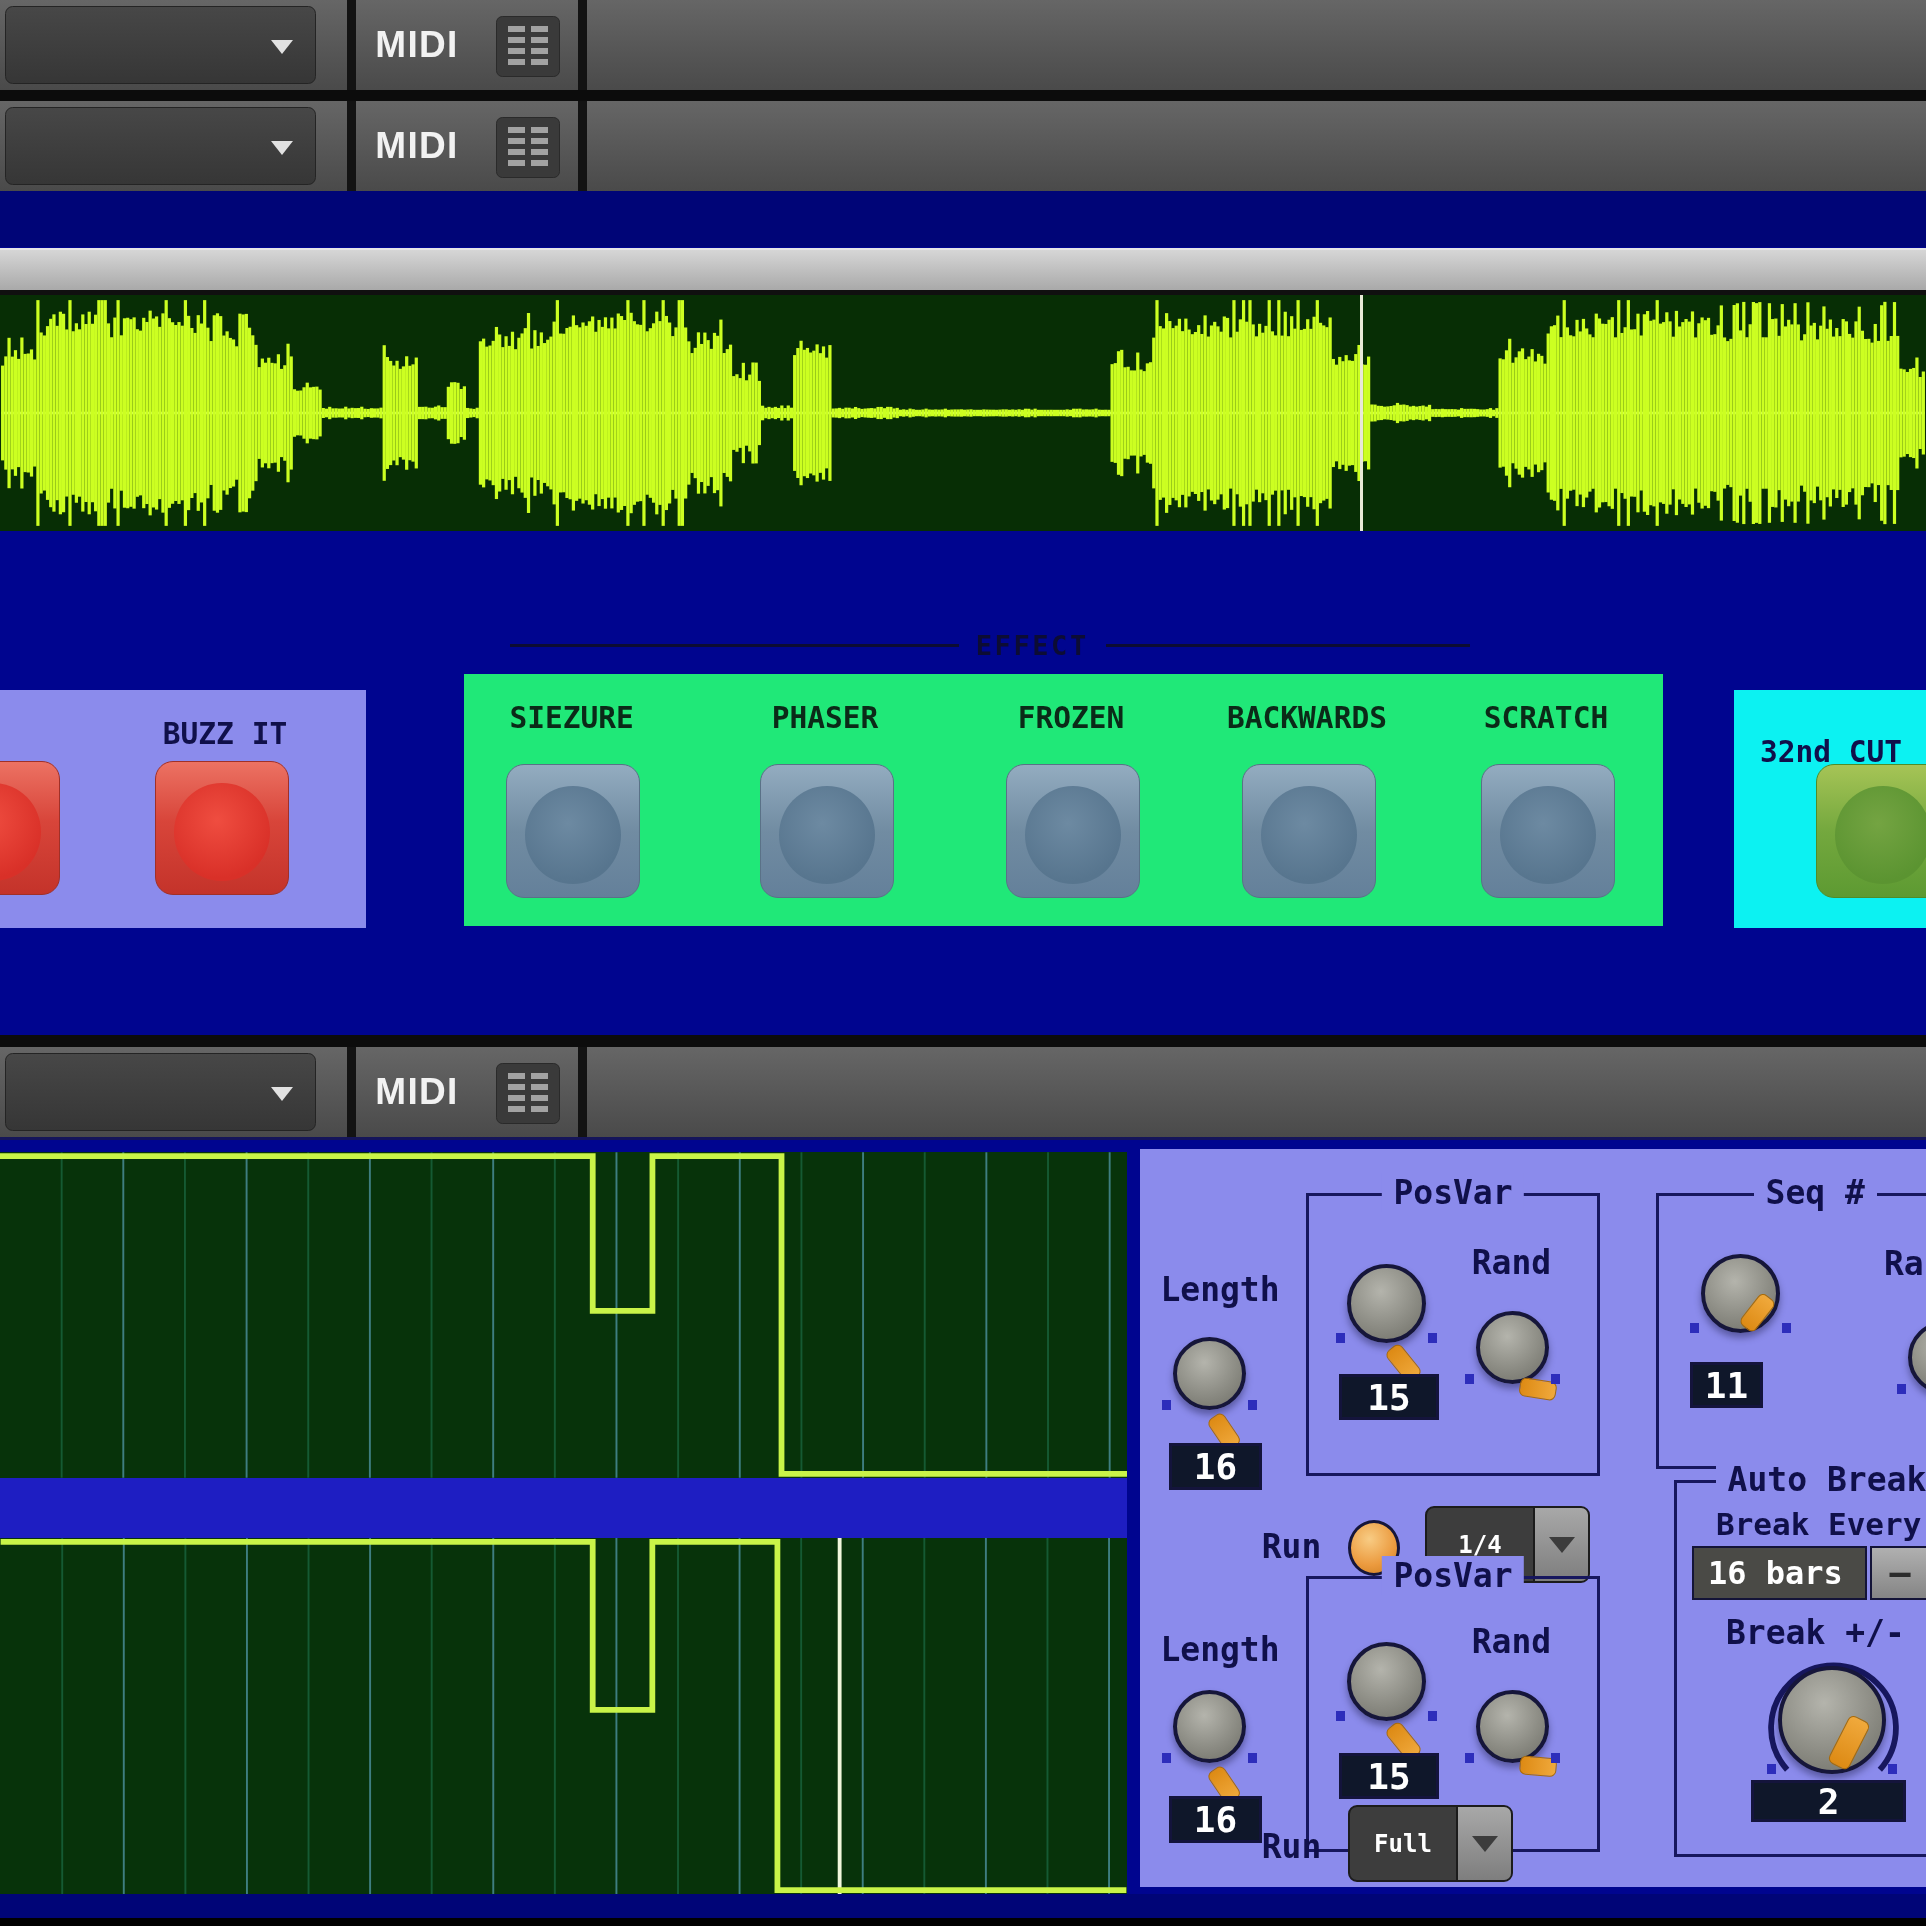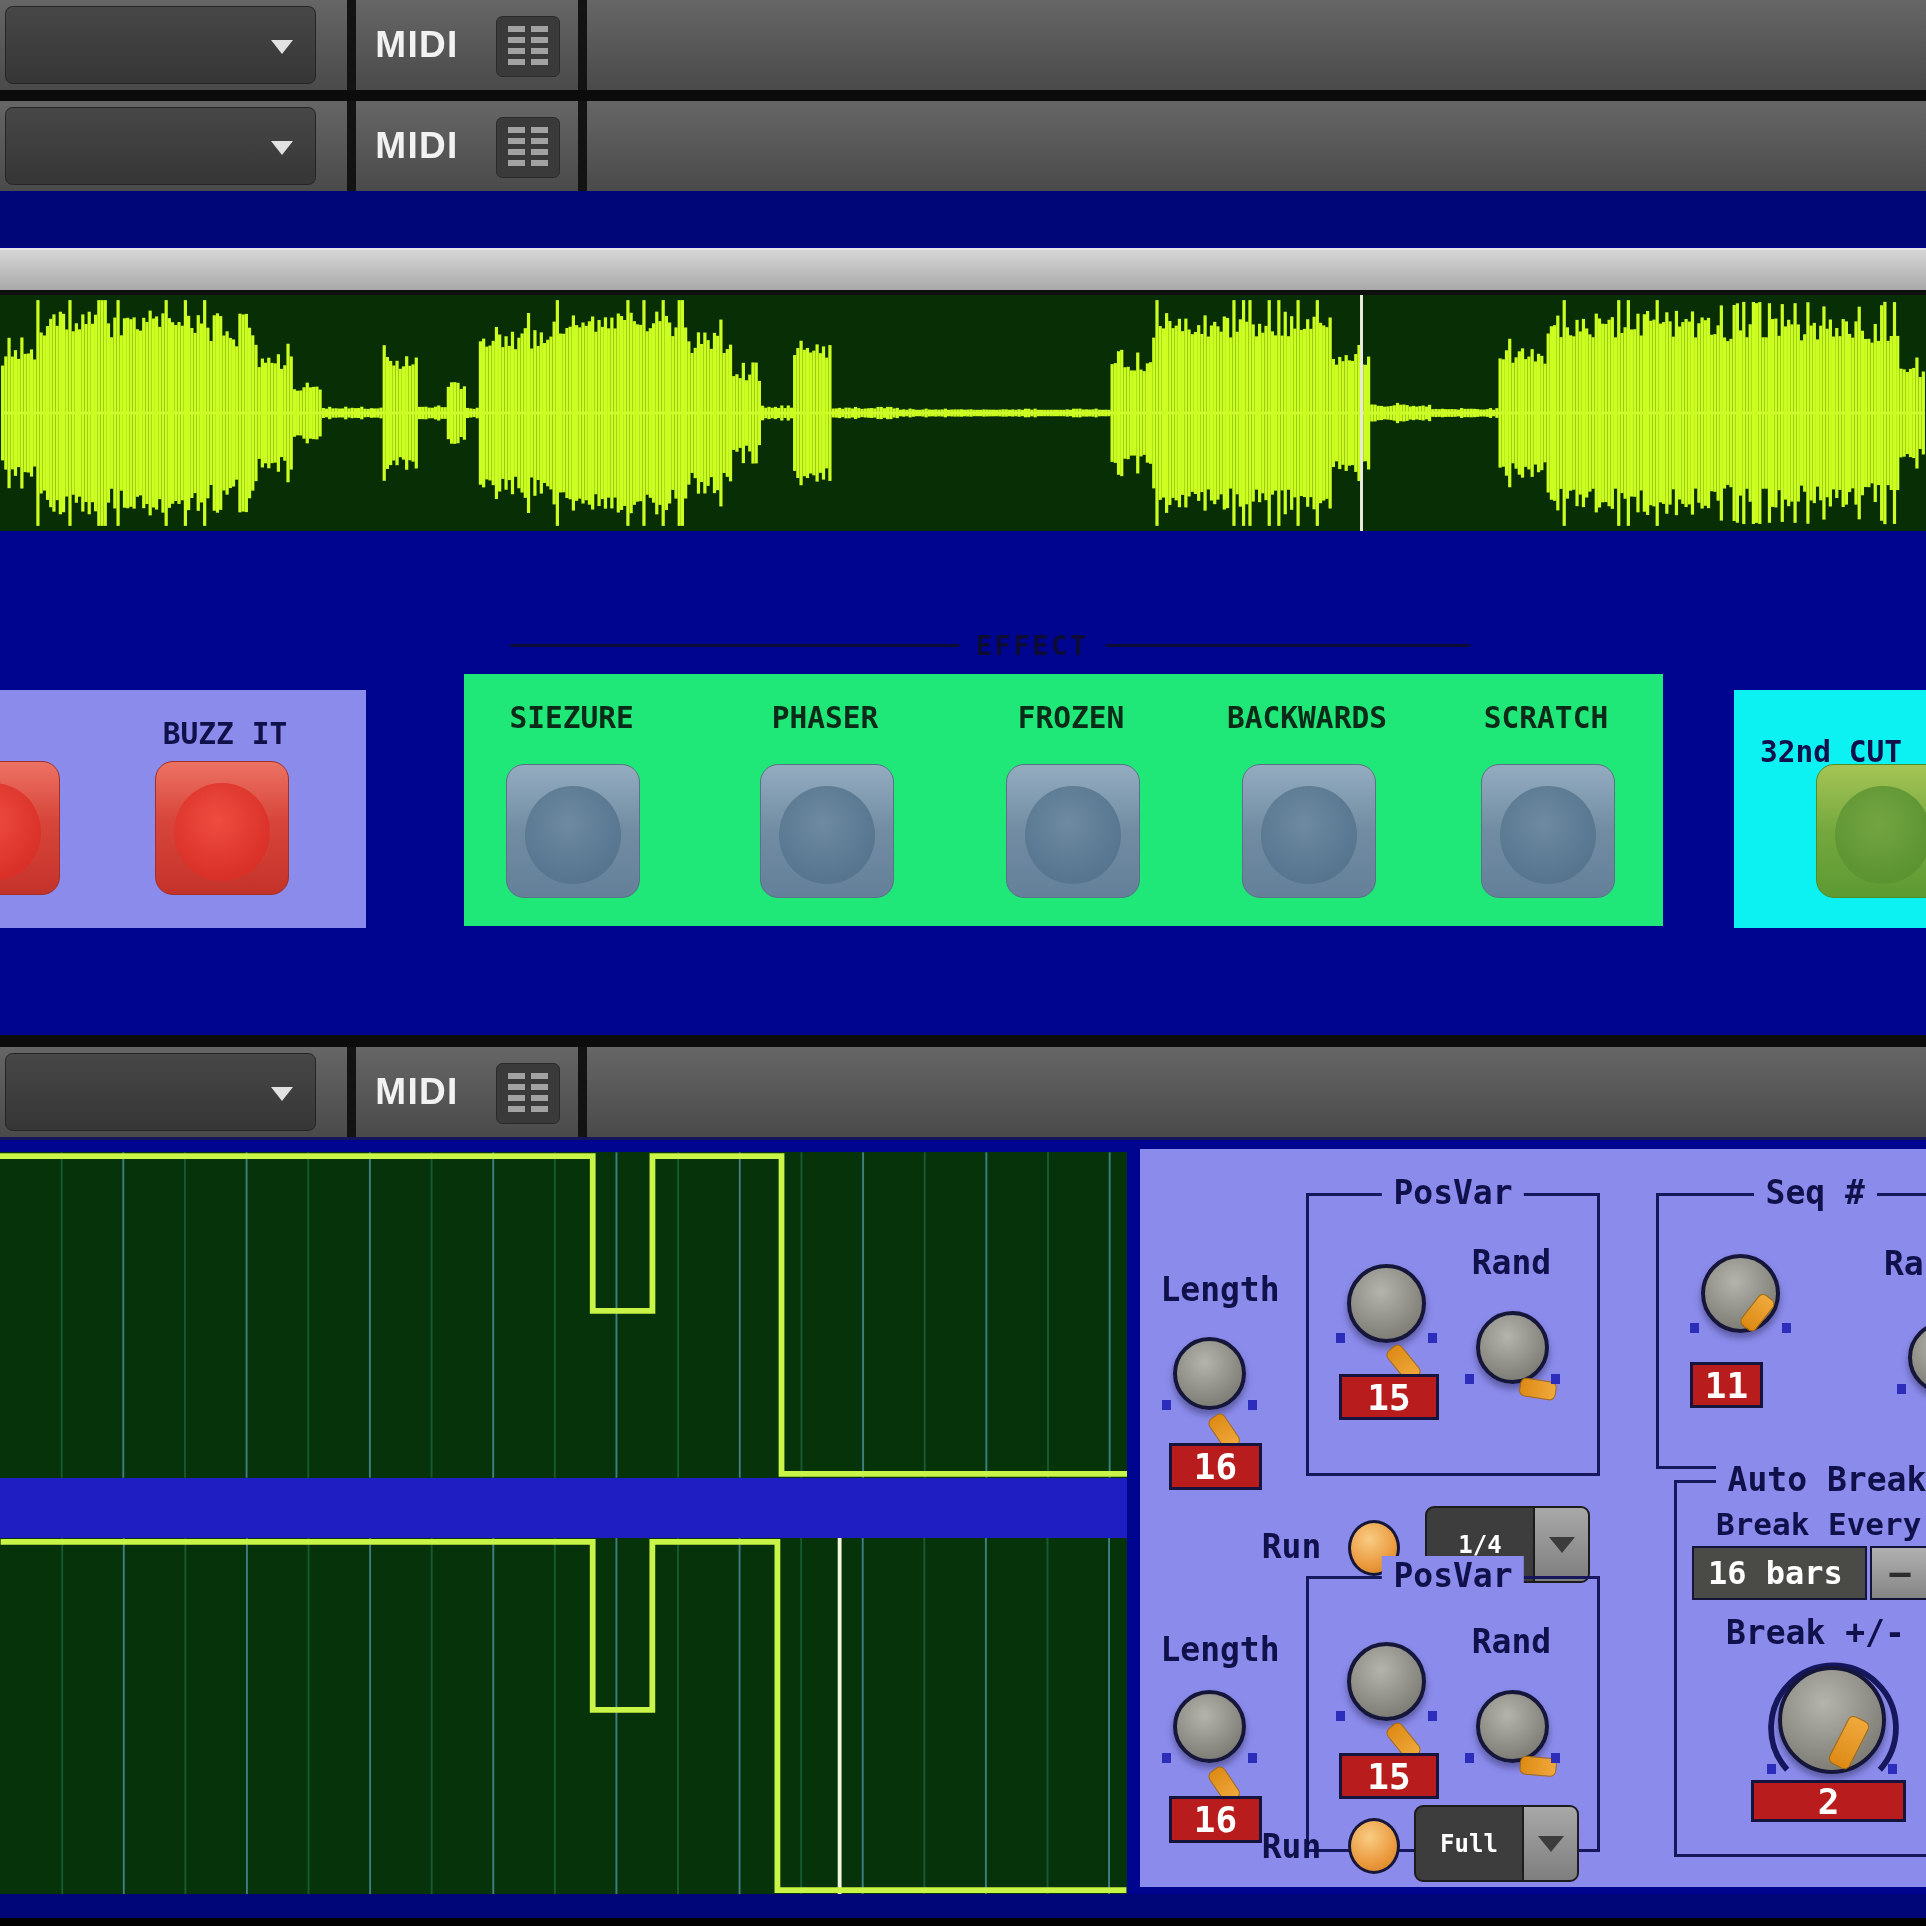--- a/index.html
+++ b/index.html
@@ -108,21 +108,21 @@
     content:"";position:absolute;width:9.6px;height:9.6px;background:#2d2dbb;bottom:-3.9px;
   }
   .knob::before{left:-15.4px;}
   .knob::after{right:-15.4px;}
   .pointer{
     position:absolute;left:50%;top:50%;width:16.7px;margin-left:-8.3px;
     background:linear-gradient(#f0a93c,#dd8a14);border-radius:6.4px;border:1.3px solid #a96a08;
     transform-origin:50% 100%;
   }
   .vbox{
-    position:absolute;background:#b91c1c;border:3.2px solid #14143c;
+    position:absolute;background:#0f172a;border:3.2px solid #14143c;
     color:#fff;font-family:"DejaVu Sans Mono",monospace;font-weight:bold;font-size:36px;
     display:flex;align-items:center;justify-content:center;
   }
   .led{
     position:absolute;border-radius:50%;
     background:radial-gradient(circle at 40% 32%,#f8cc84,#eb9a3e 60%,#cd7d1e);
     border:3.2px solid #16163a;cursor:pointer;
   }
   .ctl-dd{
     position:absolute;background:#3d3d3d;border:2.6px solid #1c1c1c;border-radius:9px;
@@ -939,21 +939,21 @@
   <div class="pointer" style="height:37px;transform:rotate(141deg) translateY(-6.4px)"></div>
 </div>
 <div class="vbox" style="left:1339px;top:1753px;width:94px;height:40px">15</div>
 <div class="plabel" style="left:1470px;top:1622px;width:83px">Rand</div>
 <div class="knob" style="left:1476px;top:1690px;width:65px;height:65px">
   <div class="pointer" style="height:35px;transform:rotate(95deg) translateY(-6.4px)"></div>
 </div>
 
 <div class="plabel" style="left:1256px;top:1827px;width:71px">Run</div>
 <div class="led" style="left:1348px;top:1818px;width:46px;height:50px"></div>
-<div class="ctl-dd" style="left:1414px;top:1805px;width:161px;height:73px">
+<div class="ctl-dd" style="left:1348px;top:1805px;width:161px;height:73px">
   <div class="dd-text">Full</div>
   <div class="dd-btn">
       <i></i>
     </div>
 </div>
 
 <div class="gbox" style="left:1674px;top:1480px;width:263px;height:371px">
   <span class="gtitle" style="left:39px">Auto Break</span>
 </div>
 <div class="plabel" style="left:1716px;top:1506px;font-size:31px">Break Every</div>

